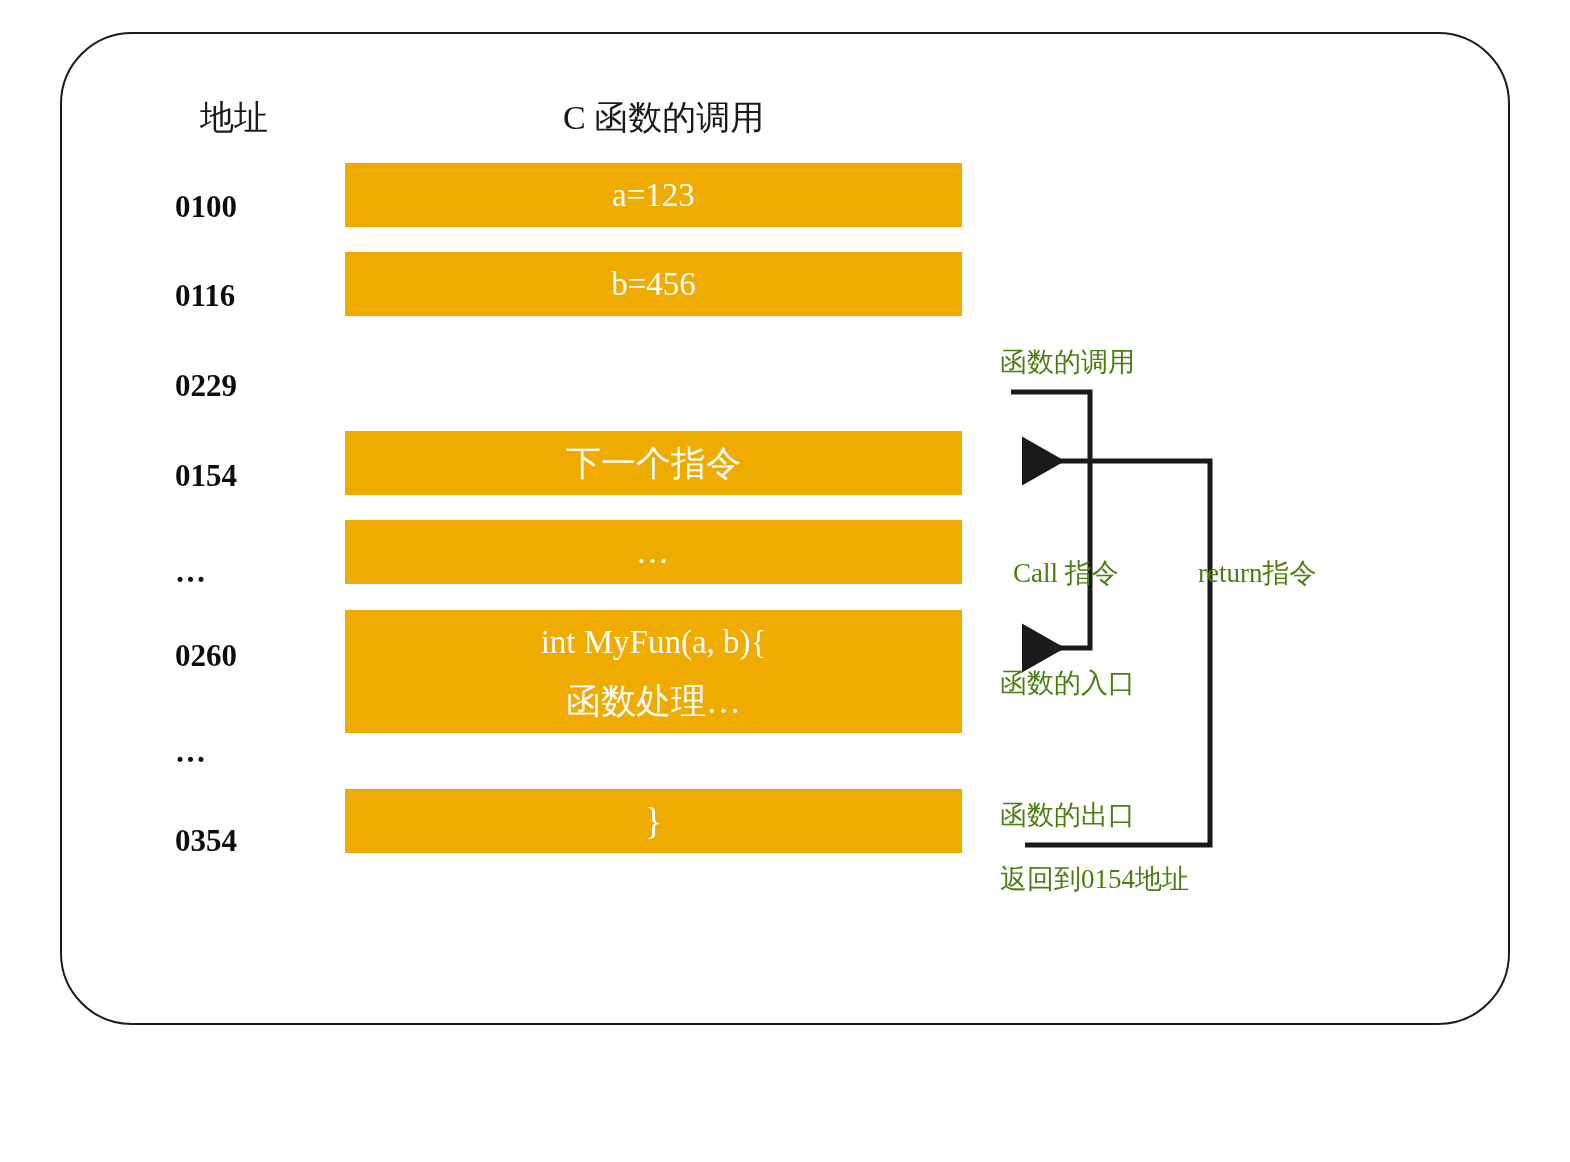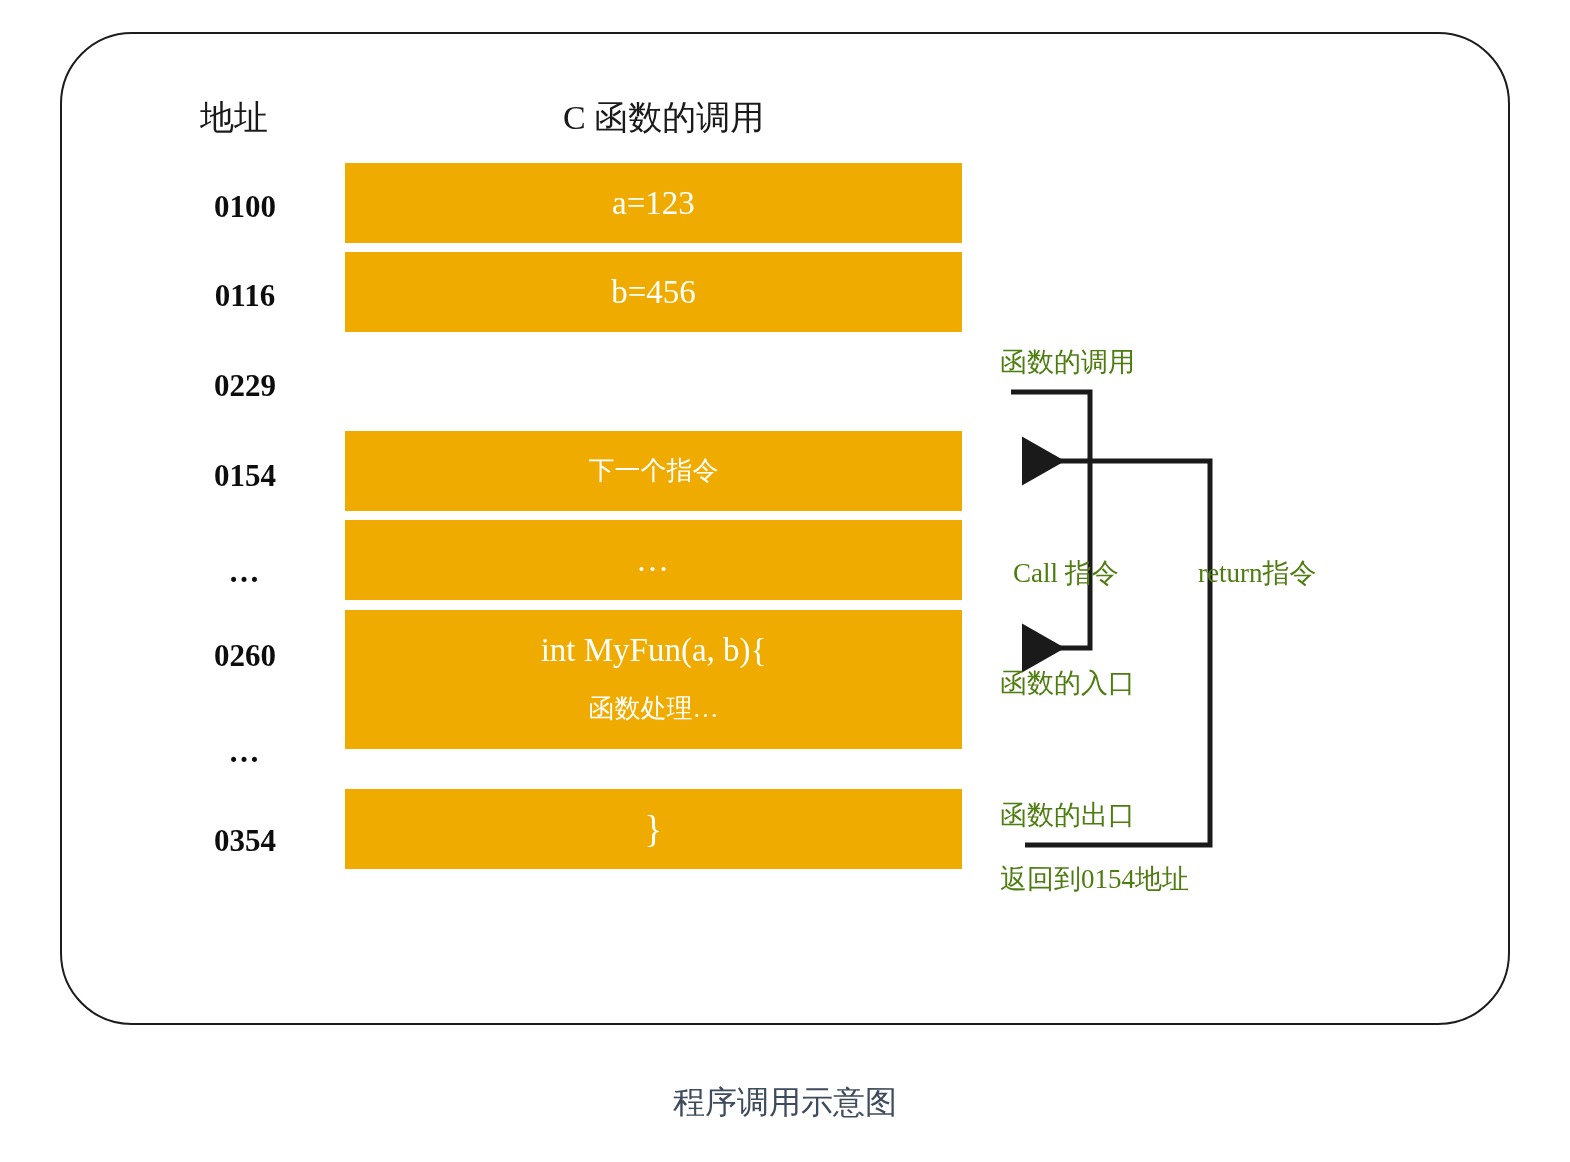--- a/index.html
+++ b/index.html
@@ -48,52 +48,51 @@
   }
   .col-head.prog {
     left: 563px;
     top: 101px;
   }
 
   
   .addr-label {
     position: absolute;
     width: 140px;
-    text-align: center;
     left: 175px;
     font-size: 31px;
     font-weight: bold;
     color: #0d0d0d;
     line-height: 1;
   }
   .addr-label.ellipsis {
     font-size: 31px;
     letter-spacing: 2px;
   }
 
   
   .bar {
     position: absolute;
     left: 345px;
     width: 617px;
-    height: 80px;
+    height: 64px;
     background: #efab00;
     box-sizing: border-box;
     display: flex;
     align-items: center;
     justify-content: center;
   }
   .bar-text {
     font-size: 33px;
     color: #ffffff;
     white-space: nowrap;
     line-height: 1;
   }
   .bar-text.cjk {
-    font-size: 26px;
+    font-size: 35px;
     text-align: right;
   }
   .bar-text.brace {
     font-size: 37px;
   }
   .bar-text.dots {
     font-size: 33px;
     letter-spacing: 2px;
   }
 
@@ -192,15 +191,14 @@
   <div class="anno" style="left:1013px; top:560px">Call 指令</div>
 
   <div class="anno" style="left:1198px; top:560px">return指令</div>
 
   <div class="anno" style="left:1000px; top:670px">函数的入口</div>
 
   <div class="anno" style="left:1000px; top:802px">函数的出口</div>
 
   <div class="anno" style="left:1000px; top:866px">返回到0154地址</div>
 
-  <div class="caption">程序调用示意图</div>
 
 </div>
 
 </body></html>

